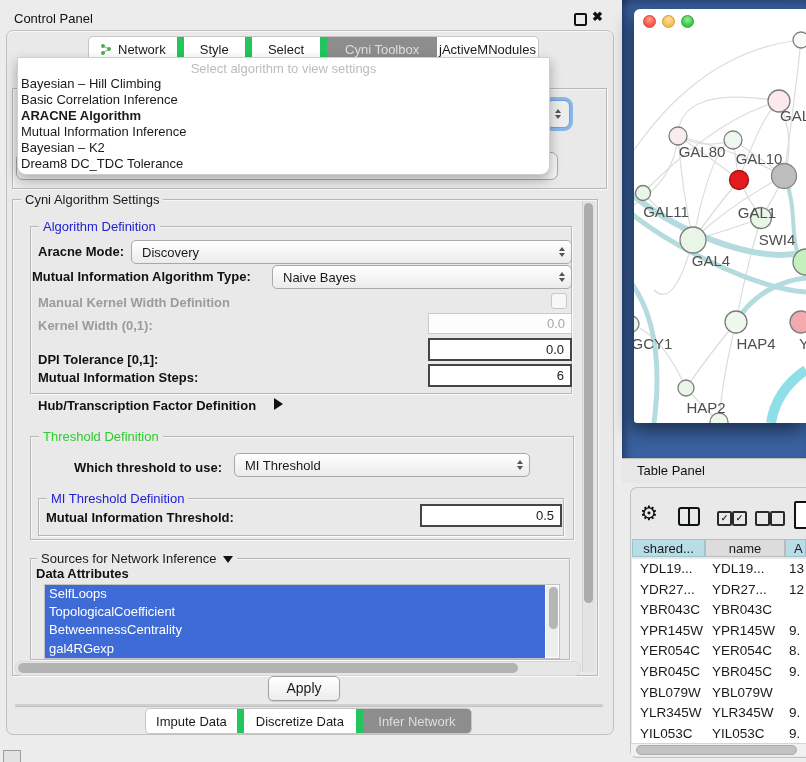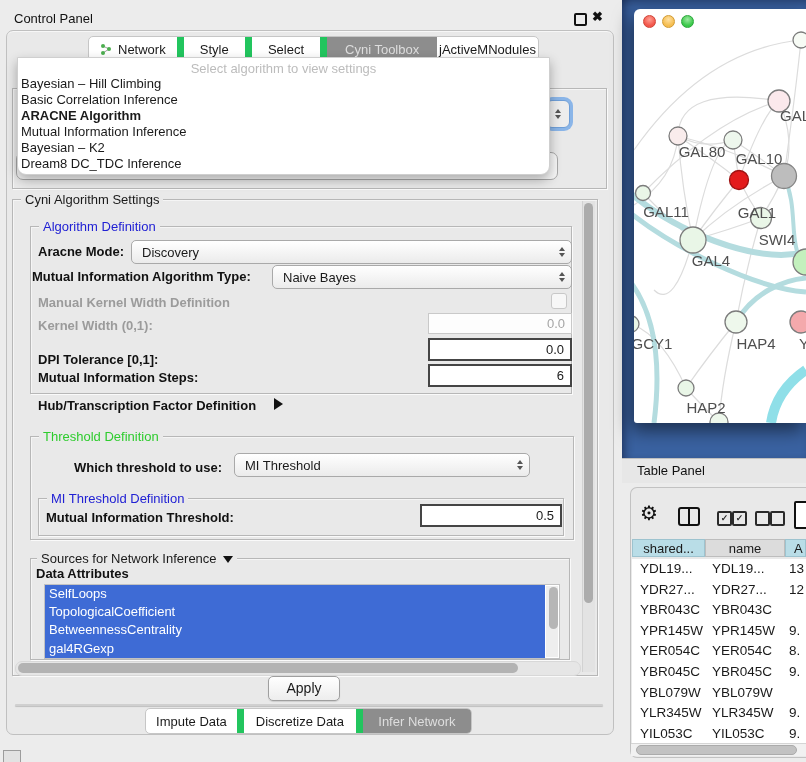--- a/index.html
+++ b/index.html
@@ -147,21 +147,21 @@
 </div>
 <div class="abs hidden-combo"></div>
 
 <div class="abs popup">
   <div class="popup-prompt">Select algorithm to view settings</div>
   <div class="popup-item">Bayesian – Hill Climbing</div>
   <div class="popup-item">Basic Correlation Inference</div>
   <div class="popup-item sel">ARACNE Algorithm</div>
   <div class="popup-item">Mutual Information Inference</div>
   <div class="popup-item">Bayesian – K2</div>
-  <div class="popup-item">Dream8 DC_TDC Inference</div>
+  <div class="popup-item">Dream8 DC_TDC Tolerance</div>
 </div>
 
 <div class="group" style="left:12px;top:199px;width:584px;height:475px">
   <span class="legend">Cyni Algorithm Settings</span>
 </div>
 <div class="abs vtrack"></div>
 <div class="abs vthumb"></div>
 
 <div class="group" style="left:30px;top:226px;width:540px;height:166px">
   <span class="legend blue">Algorithm Definition</span>

